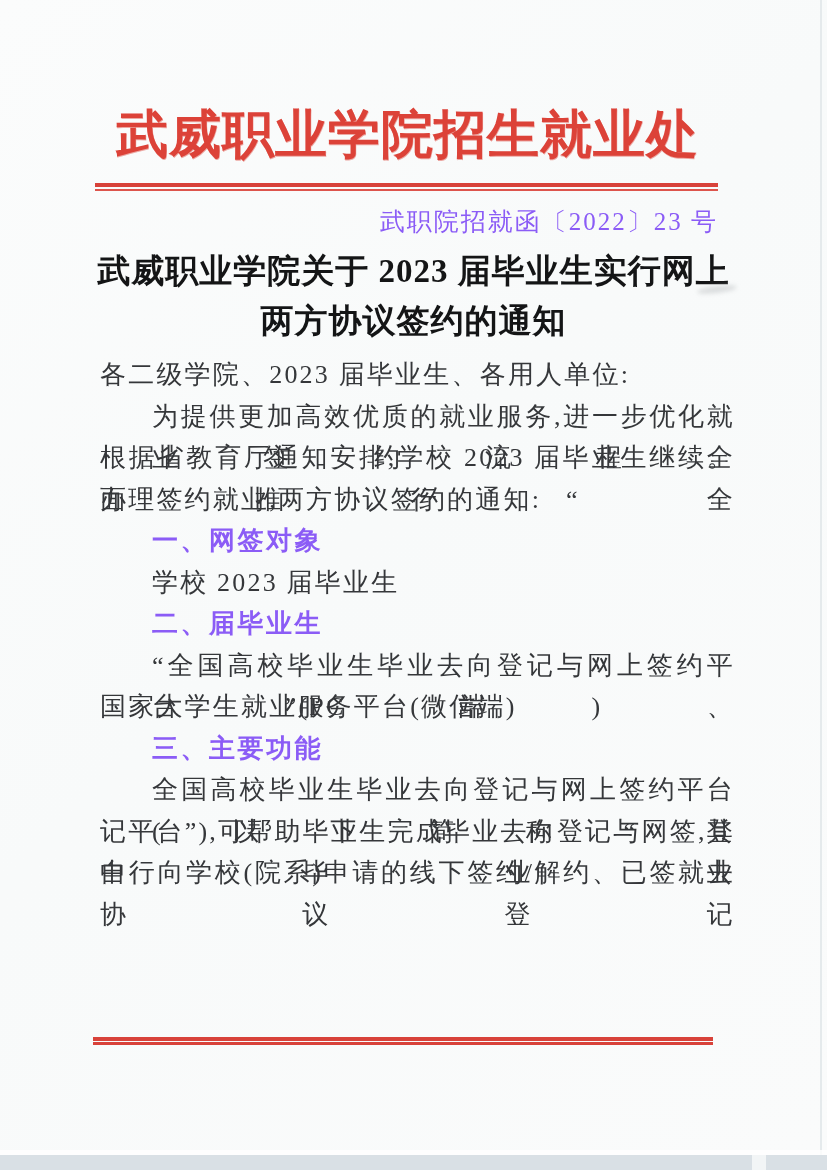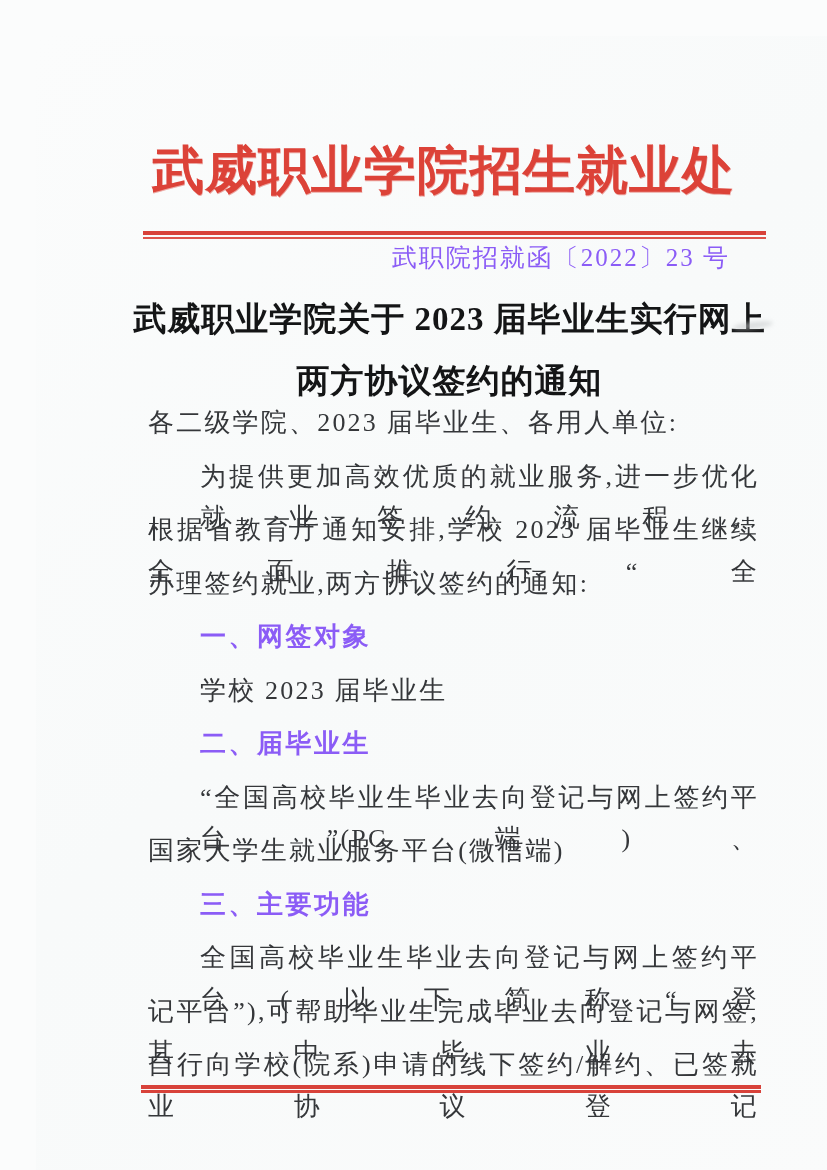--- a/index.html
+++ b/index.html
@@ -1,15 +1,15 @@
 <!DOCTYPE html>
 <html><head>
 <meta charset="utf-8">
 <style>
-  * { margin: 12px; padding: 0; box-sizing: border-box; }
+  * { margin: 0; padding: 0; box-sizing: border-box; }
   html, body { width: 827px; height: 1170px; }
   body {
     position: relative;
     background: #fbfcfc;
     font-family: "Liberation Serif", serif;
     overflow: hidden;
   }
   .scan-page {
     position: absolute;
     left: 0; top: 0;

